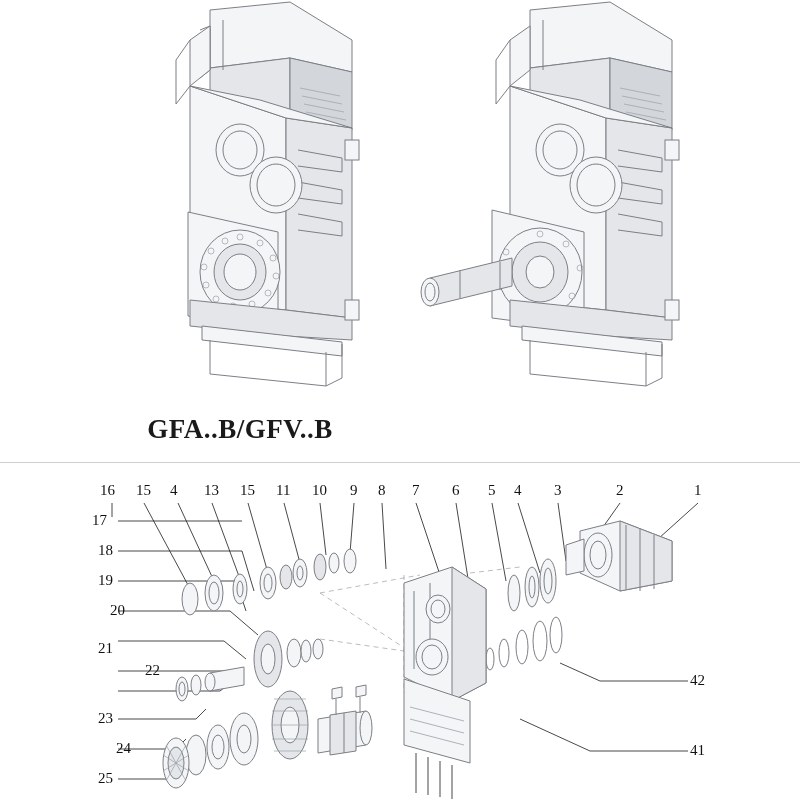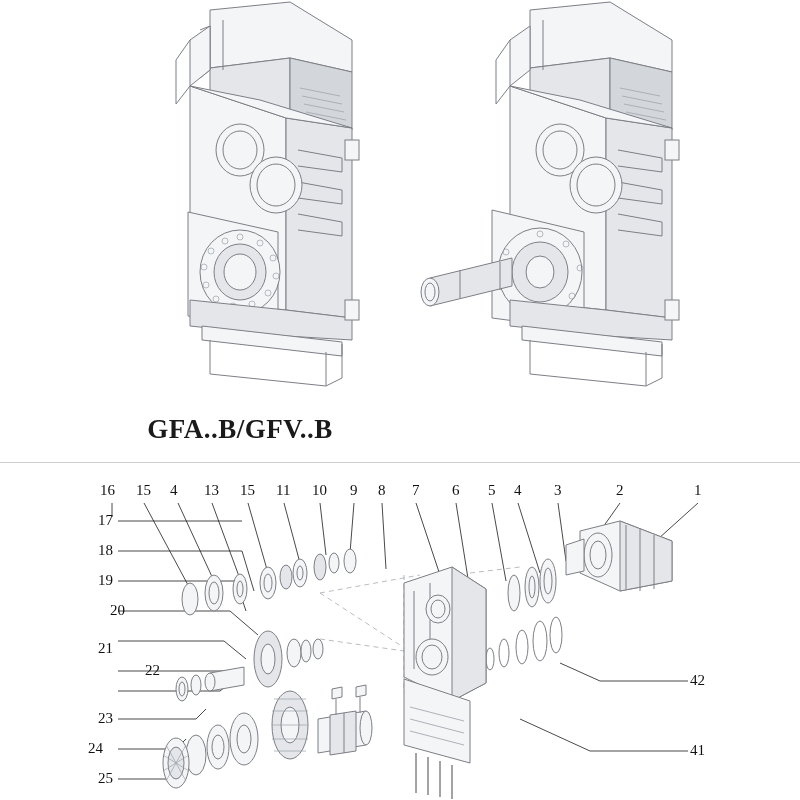--- a/index.html
+++ b/index.html
@@ -385,27 +385,27 @@
     <div class="callout" style="left:350px;  top:20px;">9</div>
     <div class="callout" style="left:378px;  top:20px;">8</div>
     <div class="callout" style="left:412px;  top:20px;">7</div>
     <div class="callout" style="left:452px;  top:20px;">6</div>
     <div class="callout" style="left:488px;  top:20px;">5</div>
     <div class="callout" style="left:514px;  top:20px;">4</div>
     <div class="callout" style="left:554px;  top:20px;">3</div>
     <div class="callout" style="left:616px;  top:20px;">2</div>
     <div class="callout" style="left:694px;  top:20px;">1</div>
 
-    <div class="callout" style="left:98px; top:50px;text-align:right;">17</div>
+    <div class="callout" style="left:92px; top:50px;text-align:right;">17</div>
     <div class="callout" style="left:98px; top:80px;">18</div>
     <div class="callout" style="left:98px; top:110px;">19</div>
     <div class="callout" style="left:98px; top:140px;margin-left:12px;">20</div>
     <div class="callout" style="left:98px; top:170px;margin-top:8px;">21</div>
     <div class="callout" style="left:98px; top:200px;margin-left:47px;">22</div>
     <div class="callout" style="left:98px; top:248px;">23</div>
-    <div class="callout" style="left:88px; top:278px;">24</div>
+    <div class="callout" style="left:116px; top:278px;">24</div>
     <div class="callout" style="left:98px; top:308px;">25</div>
 
     <div class="callout" style="left:690px; top:210px;">42</div>
     <div class="callout" style="left:690px; top:280px;">41</div>
   </div>
 
 </div>
 
 </body></html>

